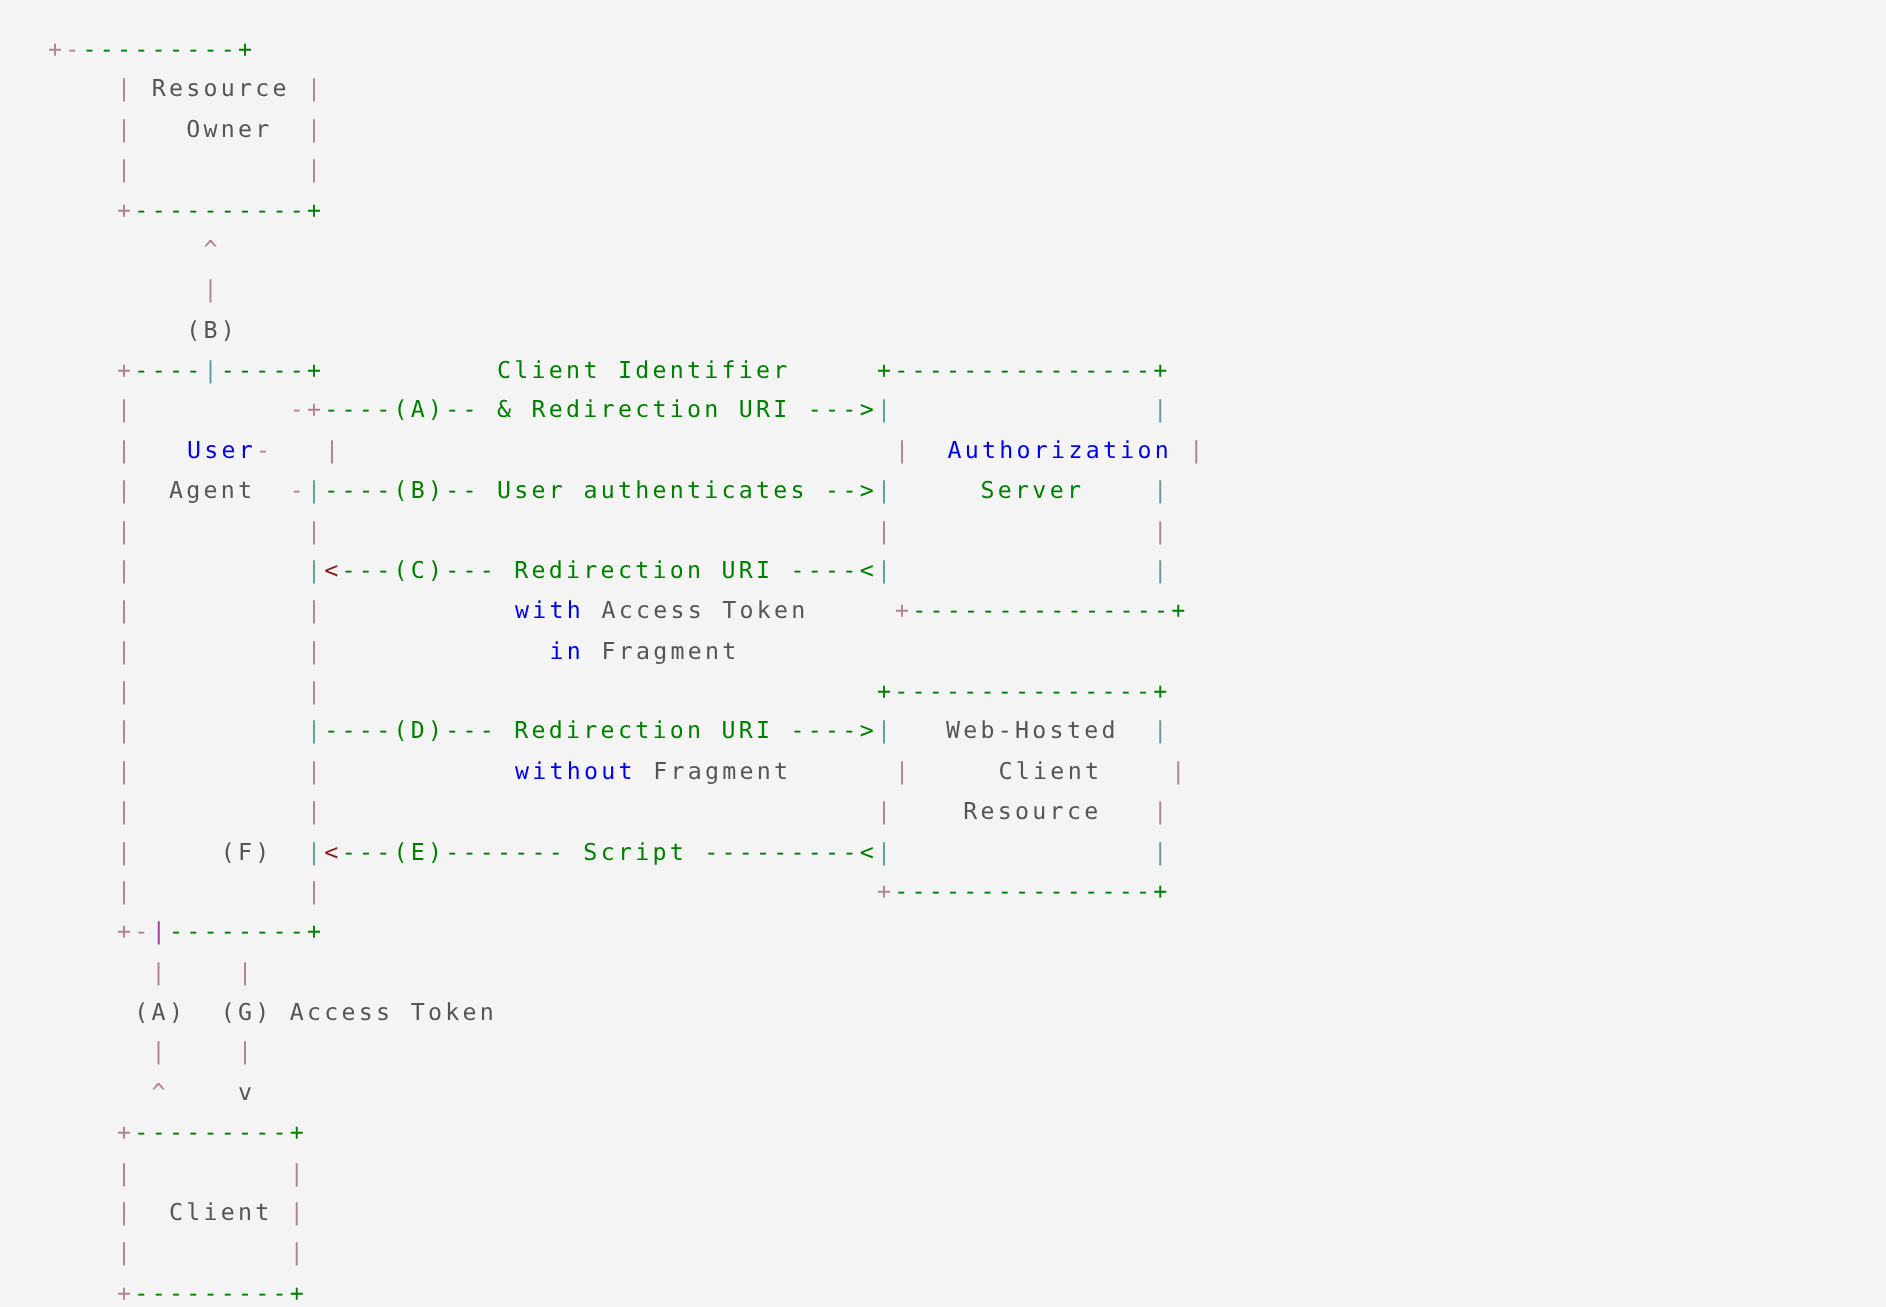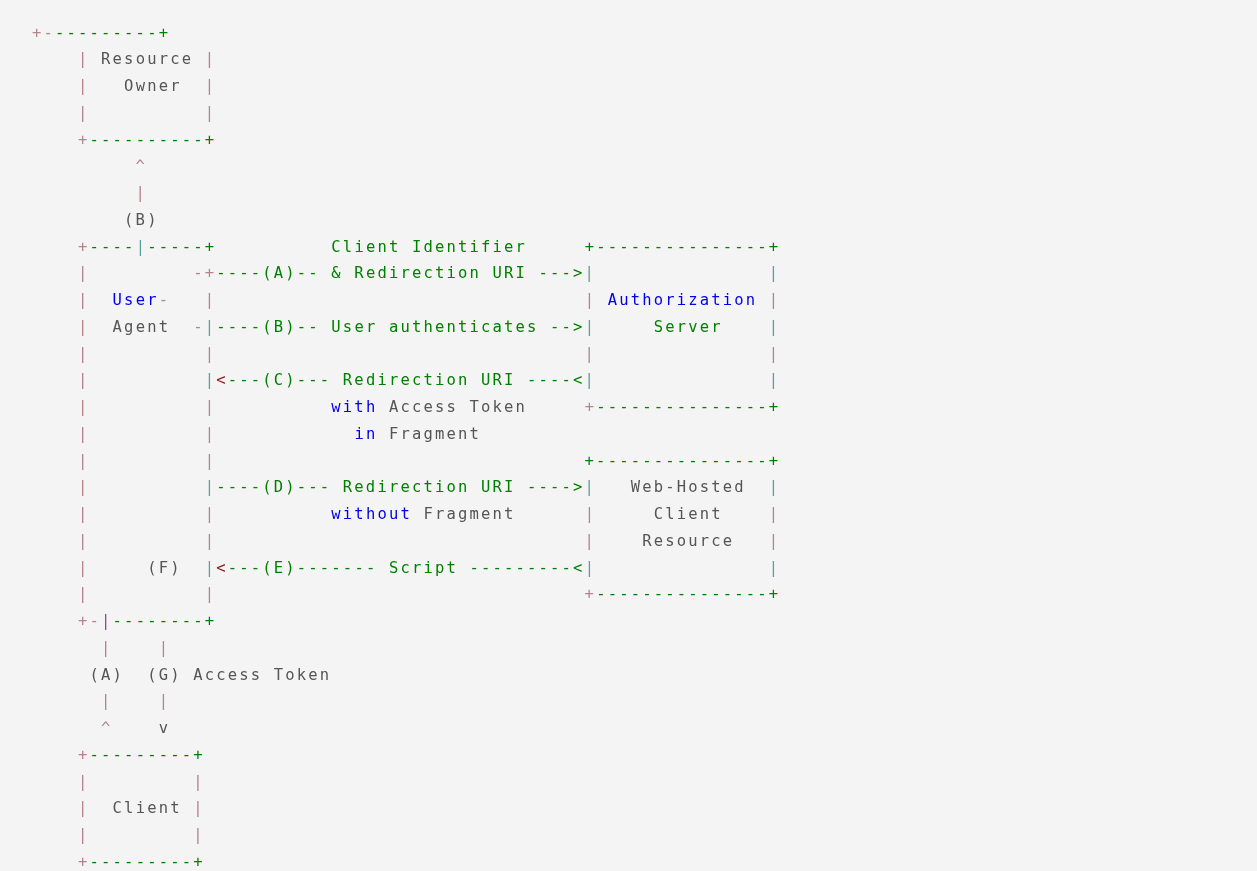--- a/index.html
+++ b/index.html
@@ -29,20 +29,20 @@
   }
   #ascii-diagram .ln {
     display: block;
     height: 26.75px;
   }
   
   .g  { color: #008000; }            
   .p  { color: #b5838d; }            
   .t  { color: #5f9ea0; }            
   .m  { color: #a0409a; }            
-  .b  { color: #0000ee; }            
+  .b  { color: #0000ee; margin-left: 12px; }            
   .k  { color: #555555; }            
   .r  { color: #8b1a1a; }            
 </style>
 </head>
 <body>
 
 <pre id="ascii-diagram"><span class="ln"><span class="p">+-</span><span class="g">---------+</span></span><span class="ln"><span class="k">    </span><span class="p">|</span><span class="k"> Resource </span><span class="p">|</span></span><span class="ln"><span class="k">    </span><span class="p">|</span><span class="k">   Owner  </span><span class="p">|</span></span><span class="ln"><span class="k">    </span><span class="p">|</span><span class="k">          </span><span class="p">|</span></span><span class="ln"><span class="k">    </span><span class="p">+</span><span class="g">----------+</span></span><span class="ln"><span class="k">         </span><span class="p">^</span></span><span class="ln"><span class="k">         </span><span class="p">|</span></span><span class="ln"><span class="k">        </span><span class="k">(B)</span></span><span class="ln"><span class="k">    </span><span class="p">+</span><span class="g">----</span><span class="t">|</span><span class="g">-----+</span><span class="k">          </span><span class="g">Client Identifier</span><span class="k">     </span><span class="g">+---------------+</span></span><span class="ln"><span class="k">    </span><span class="p">|</span><span class="k">         </span><span class="p">-</span><span class="p">+</span><span class="g">----(A)--</span><span class="k"> </span><span class="g">&amp; Redirection URI ---&gt;</span><span class="t">|</span><span class="k">               </span><span class="t">|</span></span><span class="ln"><span class="k">    </span><span class="p">|</span><span class="k">  </span><span class="b">User</span><span class="p">-</span><span class="k">   </span><span class="p">|</span><span class="k">                                </span><span class="p">|</span><span class="k"> </span><span class="b">Authorization</span><span class="k"> </span><span class="p">|</span></span><span class="ln"><span class="k">    </span><span class="p">|</span><span class="k">  </span><span class="k">Agent</span><span class="k">  </span><span class="p">-</span><span class="t">|</span><span class="g">----(B)--</span><span class="k"> </span><span class="g">User authenticates --&gt;</span><span class="t">|</span><span class="k">     </span><span class="g">Server</span><span class="k">    </span><span class="t">|</span></span><span class="ln"><span class="k">    </span><span class="p">|</span><span class="k">          </span><span class="p">|</span><span class="k">                                </span><span class="p">|</span><span class="k">               </span><span class="p">|</span></span><span class="ln"><span class="k">    </span><span class="p">|</span><span class="k">          </span><span class="t">|</span><span class="r">&lt;</span><span class="g">---(C)--- Redirection URI ----&lt;</span><span class="t">|</span><span class="k">               </span><span class="t">|</span></span><span class="ln"><span class="k">    </span><span class="p">|</span><span class="k">          </span><span class="p">|</span><span class="k">          </span><span class="b">with</span><span class="k"> Access Token</span><span class="k">     </span><span class="p">+</span><span class="g">---------------+</span></span><span class="ln"><span class="k">    </span><span class="p">|</span><span class="k">          </span><span class="p">|</span><span class="k">            </span><span class="b">in</span><span class="k"> Fragment</span></span><span class="ln"><span class="k">    </span><span class="p">|</span><span class="k">          </span><span class="p">|</span><span class="k">                                </span><span class="g">+---------------+</span></span><span class="ln"><span class="k">    </span><span class="p">|</span><span class="k">          </span><span class="t">|</span><span class="g">----(D)--- Redirection URI ----&gt;</span><span class="t">|</span><span class="k">   </span><span class="k">Web-Hosted</span><span class="k">  </span><span class="t">|</span></span><span class="ln"><span class="k">    </span><span class="p">|</span><span class="k">          </span><span class="p">|</span><span class="k">          </span><span class="b">without</span><span class="k"> Fragment</span><span class="k">      </span><span class="p">|</span><span class="k">     </span><span class="k">Client</span><span class="k">    </span><span class="p">|</span></span><span class="ln"><span class="k">    </span><span class="p">|</span><span class="k">          </span><span class="p">|</span><span class="k">                                </span><span class="p">|</span><span class="k">    </span><span class="k">Resource</span><span class="k">   </span><span class="p">|</span></span><span class="ln"><span class="k">    </span><span class="p">|</span><span class="k">     </span><span class="k">(F)</span><span class="k">  </span><span class="t">|</span><span class="r">&lt;</span><span class="g">---(E)------- Script ---------&lt;</span><span class="t">|</span><span class="k">               </span><span class="t">|</span></span><span class="ln"><span class="k">    </span><span class="p">|</span><span class="k">          </span><span class="p">|</span><span class="k">                                </span><span class="p">+</span><span class="g">---------------+</span></span><span class="ln"><span class="k">    </span><span class="p">+-</span><span class="m">|</span><span class="g">--------+</span></span><span class="ln"><span class="k">      </span><span class="p">|</span><span class="k">    </span><span class="p">|</span></span><span class="ln"><span class="k">     </span><span class="k">(A)</span><span class="k">  </span><span class="k">(G) Access Token</span></span><span class="ln"><span class="k">      </span><span class="p">|</span><span class="k">    </span><span class="p">|</span></span><span class="ln"><span class="k">      </span><span class="p">^</span><span class="k">    </span><span class="k">v</span></span><span class="ln"><span class="k">    </span><span class="p">+</span><span class="g">---------+</span></span><span class="ln"><span class="k">    </span><span class="p">|</span><span class="k">         </span><span class="p">|</span></span><span class="ln"><span class="k">    </span><span class="p">|</span><span class="k">  Client </span><span class="p">|</span></span><span class="ln"><span class="k">    </span><span class="p">|</span><span class="k">         </span><span class="p">|</span></span><span class="ln"><span class="k">    </span><span class="p">+</span><span class="g">---------+</span></span></pre>
 
 </body></html>

